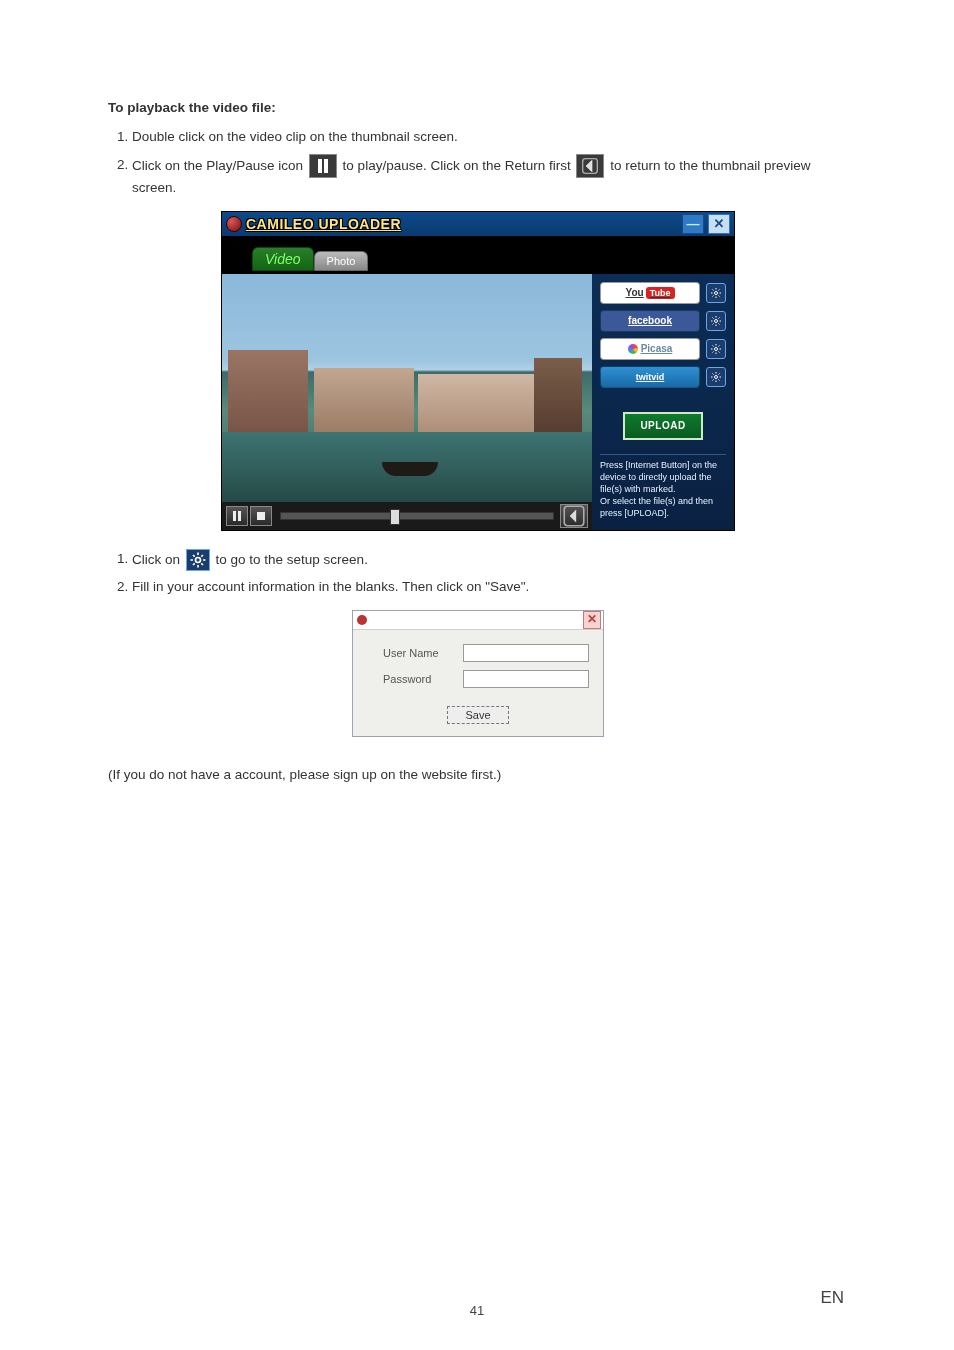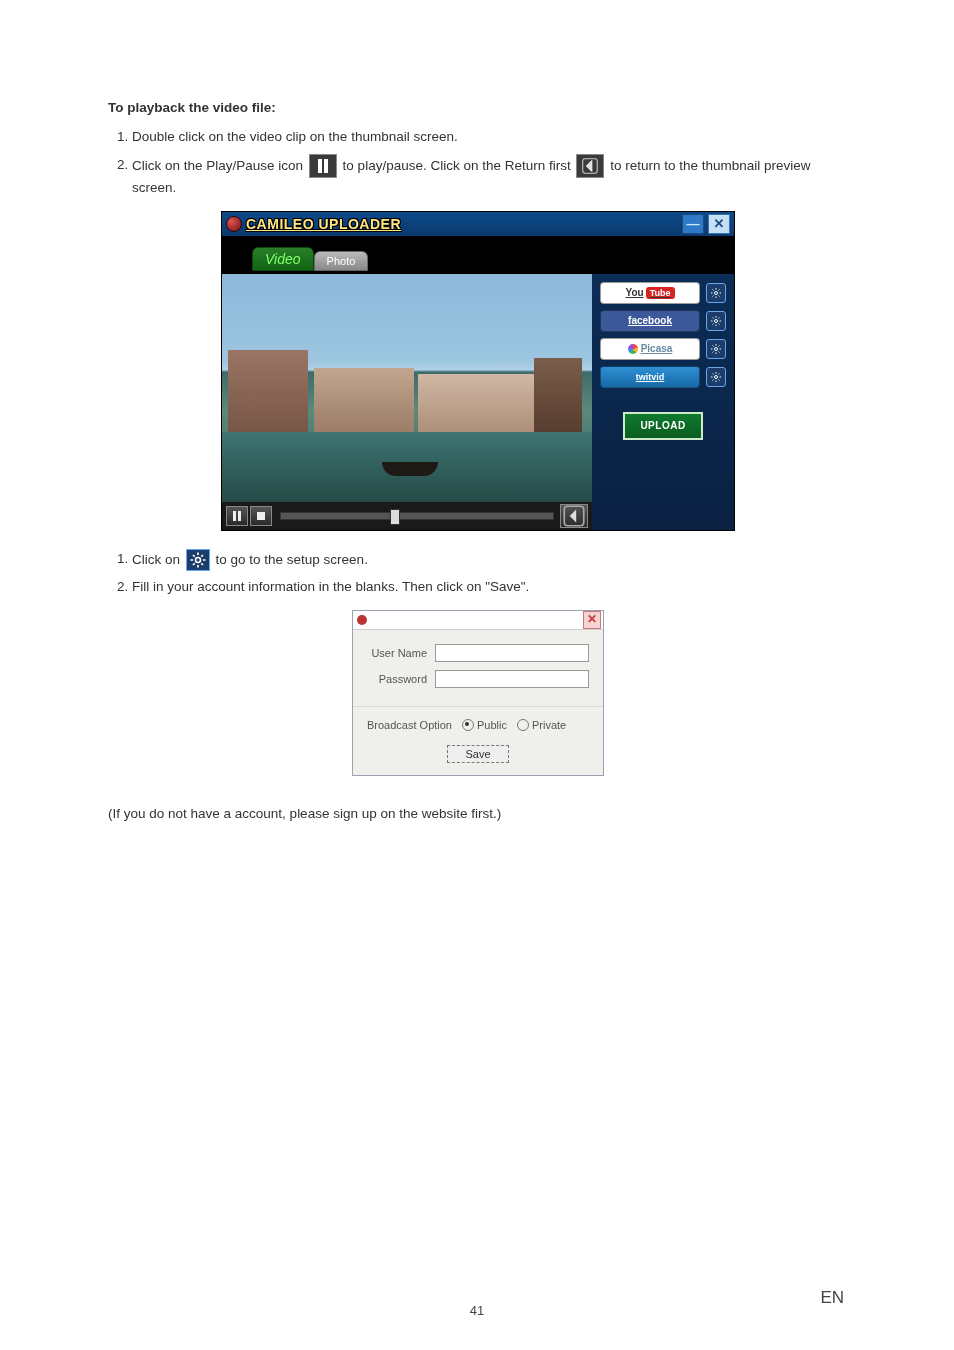--- a/index.html
+++ b/index.html
@@ -234,21 +234,21 @@
     height: 18px; display:flex; align-items:center; justify-content:space-between;
     padding: 0 2px 0 4px;
     background: #fff;
     border-bottom: 1px solid #d0d0cc;
   }
   .dlg-title .dot { width:10px; height:10px; border-radius:50%; background:#b33; }
   .dlg-close {
     width:16px; height:16px; background:#f4d3d3; border:1px solid #c77;
     color:#c33; font-size:12px; line-height:14px; text-align:center; font-weight:bold;
   }
-  .dlg-body { padding: 14px 14px 10px 2px; text-align: right; }
+  .dlg-body { padding: 14px 14px 10px 30px; }
   .fld { display:flex; align-items:center; gap:8px; margin-bottom: 8px; }
   .fld label { width: 72px; font-size:11px; color:#555; }
   .fld .inp { flex:1; height:16px; border:1px solid #999; background:#fff; }
   .dlg-broadcast {
     border-top:1px solid #d8d8d4;
     padding: 12px 14px 14px 14px;
     font-size:11px; color:#555;
     display:flex; align-items:center; gap:10px;
   }
   .radio { display:inline-flex; align-items:center; gap:3px; }
@@ -376,20 +376,24 @@
         <div class="svc-row">
           <div class="svc-badge svc-twitvid">twitvid</div>
           <div class="gear-btn">
             <svg viewBox="0 0 24 24">
                 <circle cx="12" cy="12" r="3" fill="none" stroke="#fff" stroke-width="2"></circle>
                 <path stroke="#fff" stroke-width="2" d="M12 2v3M12 19v3M2 12h3M19 12h3M5 5l2 2M17 17l2 2M19 5l-2 2M5 19l2-2"></path>
               </svg>
           </div>
         </div>
         <div class="upload-btn">UPLOAD</div>
+        <div class="upload-hint">
+          <div>Press [Internet Button] on the device to directly upload the file(s) with marked.</div>
+          <div>Or select the file(s) and then press [UPLOAD].</div>
+        </div>
       </div>
     </div>
   </div>
 
 
   <ol class="numlist">
     <li>
       <span>Click on </span>
       <span class="inline-icon gear">
         <svg viewBox="0 0 24 24">
@@ -410,31 +414,20 @@
     <div class="dlg-body">
       <div class="fld">
         <label>User Name</label>
         <div class="inp"></div>
       </div>
       <div class="fld">
         <label>Password</label>
         <div class="inp"></div>
       </div>
     </div>
-    <div class="dlg-broadcast">
-      <span>Broadcast Option</span>
-      <span class="radio">
-        <span class="r sel"></span>
-        <span>Public</span>
-      </span>
-      <span class="radio">
-        <span class="r"></span>
-        <span>Private</span>
-      </span>
-    </div>
     <div class="save-btn">Save</div>
   </div>
 
   <p class="note">(If you do not have a account, please sign up on the website first.)</p>
 
   <div class="footer-num">41</div>
   <div class="footer-en">EN</div>
 </div>
 
 </body></html>

